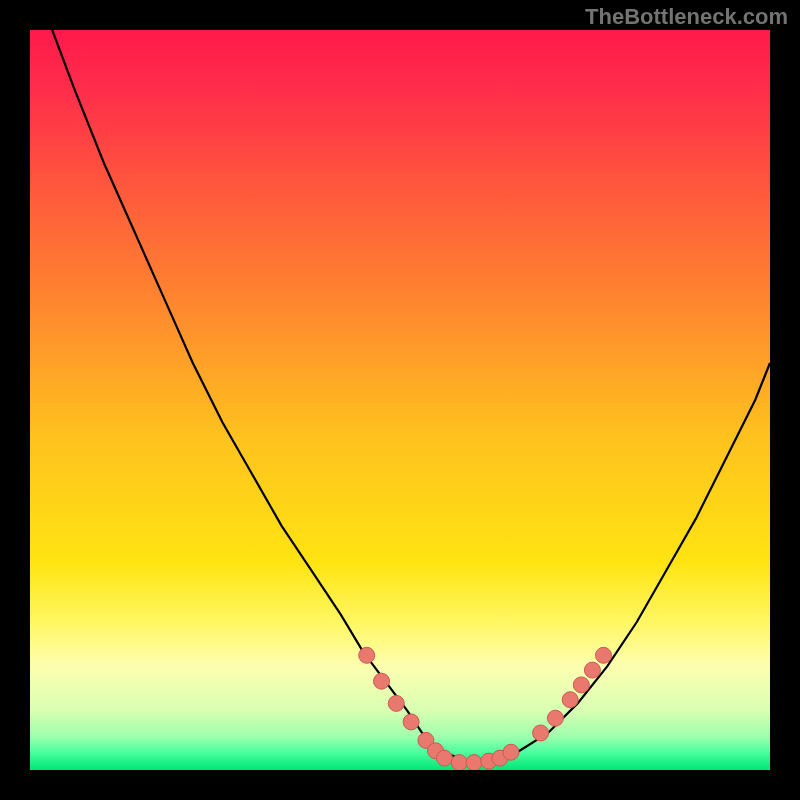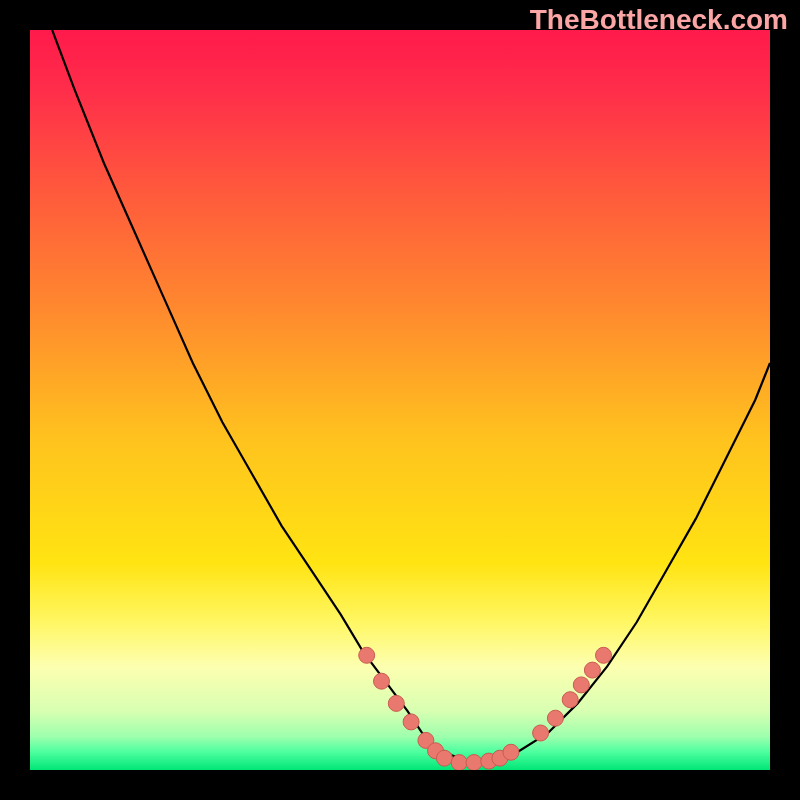--- a/index.html
+++ b/index.html
@@ -7,23 +7,23 @@
   .frame {
     position: relative;
     width: 800px;
     height: 800px;
     background: #000;
   }
   .watermark {
     position: absolute;
     top: 4px;
     right: 12px;
-    color: #fca5a5;
+    color: #737373;
     font-family: Arial, Helvetica, sans-serif;
-    font-size: 28px;
+    font-size: 22px;
     font-weight: 600;
     z-index: 10;
   }
   .plot {
     position: absolute;
     left: 30px;
     top: 30px;
     width: 740px;
     height: 740px;
   }

